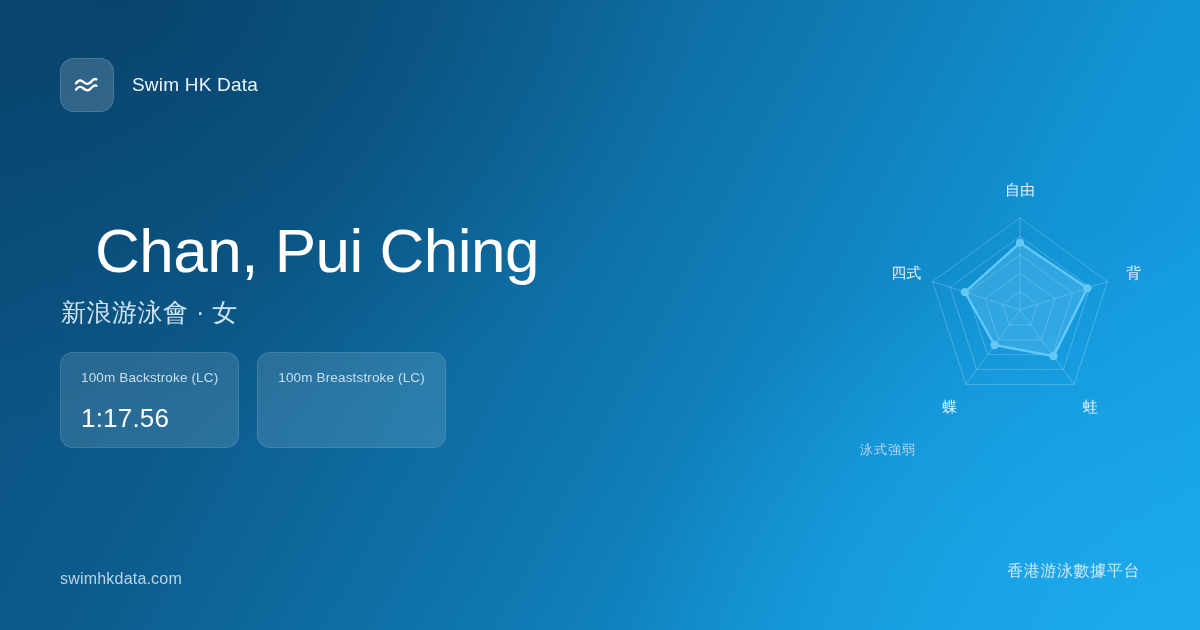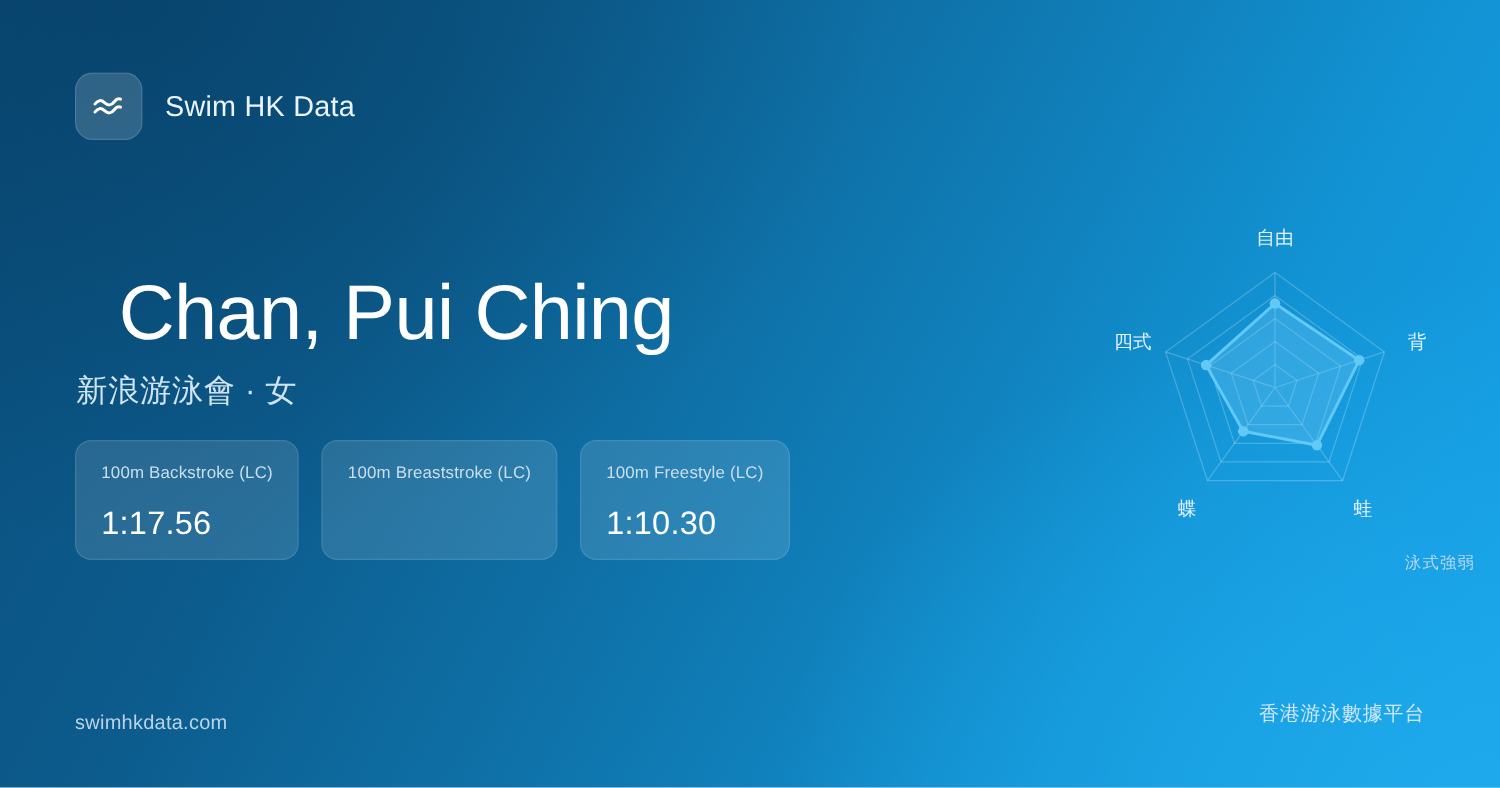--- a/index.html
+++ b/index.html
@@ -25,21 +25,21 @@
 
   
   .brand{position:absolute;left:60px;top:58px;display:flex;align-items:center;gap:18px;}
   .brand-logo{
     width:52px;height:52px;border-radius:14px;
     background:rgba(255,255,255,0.16);
     border:1px solid rgba(255,255,255,0.13);
     display:flex;align-items:center;justify-content:center;
   }
   .brand-name{
-    font-size:23px;color:#eaf4fb;letter-spacing:0.2px;font-weight:400;
+    font-size:19px;color:#eaf4fb;letter-spacing:0.2px;font-weight:400;
   }
 
   
   .athlete-name{
     position:absolute;left:60px;top:218px;
     font-size:62px;line-height:1.05;color:#ffffff;font-weight:400;letter-spacing:-0.5px;
     white-space:nowrap;
     margin-left:35px;
   }
   .athlete-meta{
@@ -65,21 +65,21 @@
   .stat-label{
     font-size:13.5px;color:#c9dfef;letter-spacing:0.15px;white-space:nowrap;
   }
   .stat-value{
     font-size:26px;color:#ffffff;letter-spacing:0.2px;white-space:nowrap;line-height:1;
   }
 
   
   .radar-wrap{position:absolute;left:860px;top:160px;width:320px;height:320px;}
   .radar-caption{
-    position:absolute;left:860px;top:441px;width:320px;text-align:right;
+    position:absolute;left:860px;top:441px;width:320px;text-align:left;
     font-size:13px;color:#bcd9ee;letter-spacing:1px;
   }
 
   
   .footer-left{
     position:absolute;left:60px;top:570px;
     font-size:16px;color:#b9d4e6;letter-spacing:0.2px;
   }
   .footer-right{
     position:absolute;right:60px;top:561px;
@@ -105,24 +105,20 @@
   <div class="athlete-name">Chan, Pui Ching</div>
   <div class="athlete-meta">新浪游泳會 · 女</div>
 
   <div class="stats">
     <div class="stat-card">
       <div class="stat-label">100m Backstroke (LC)</div>
       <div class="stat-value">1:17.56</div>
     </div>
     <div class="stat-card">
       <div class="stat-label">100m Breaststroke (LC)</div>
-    </div>
-    <div class="stat-card">
-      <div class="stat-label">100m Freestyle (LC)</div>
-      <div class="stat-value">1:10.30</div>
     </div>
   </div>
 
   <div class="radar-wrap">
     <svg id="radar-svg" width="320" height="320" viewBox="0 0 320 320" aria-hidden="true">
       <g id="radar-grid">
           <polygon points="160.00,131.60 177.50,144.31 170.82,164.89 149.18,164.89 142.50,144.31" fill="none" stroke="rgba(255,255,255,0.22)" stroke-width="1"></polygon>
           <polygon points="160.00,113.20 195.00,138.63 181.63,179.77 138.37,179.77 125.00,138.63" fill="none" stroke="rgba(255,255,255,0.22)" stroke-width="1"></polygon>
           <polygon points="160.00,94.80 212.50,132.94 192.45,194.66 127.55,194.66 107.50,132.94" fill="none" stroke="rgba(255,255,255,0.22)" stroke-width="1"></polygon>
           <polygon points="160.00,76.40 230.00,127.26 203.26,209.54 116.74,209.54 90.00,127.26" fill="none" stroke="rgba(255,255,255,0.22)" stroke-width="1"></polygon>

